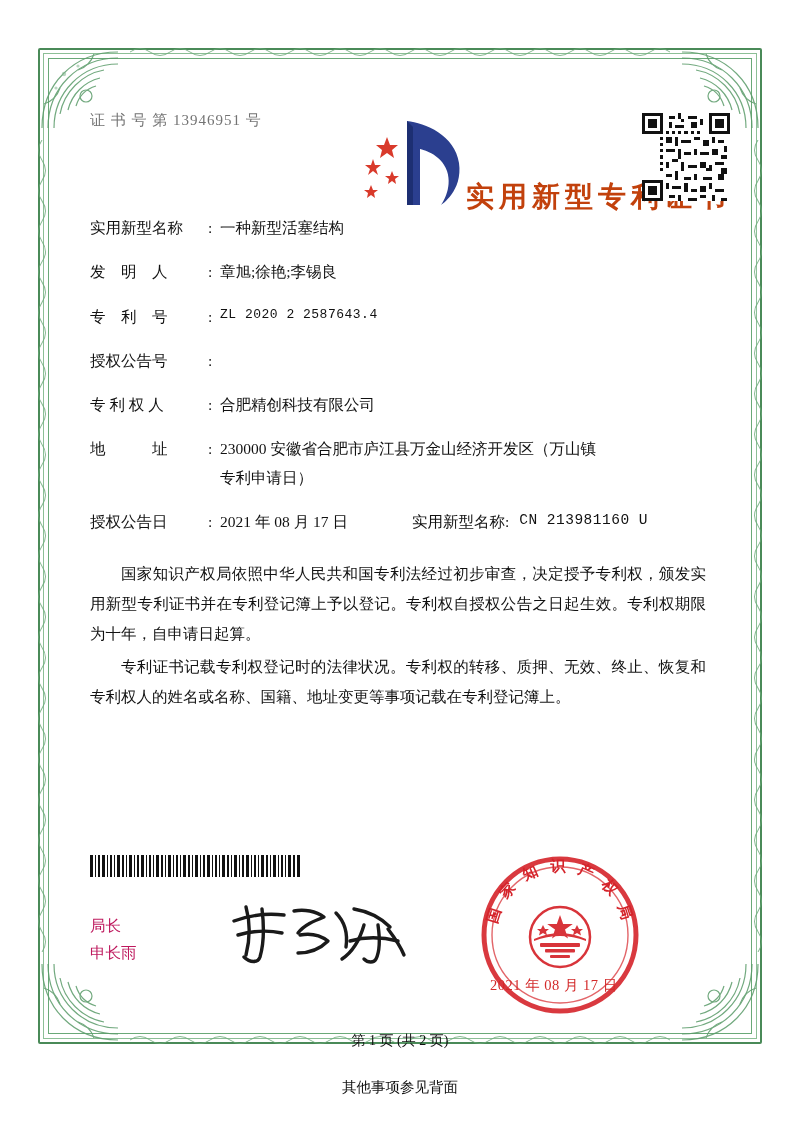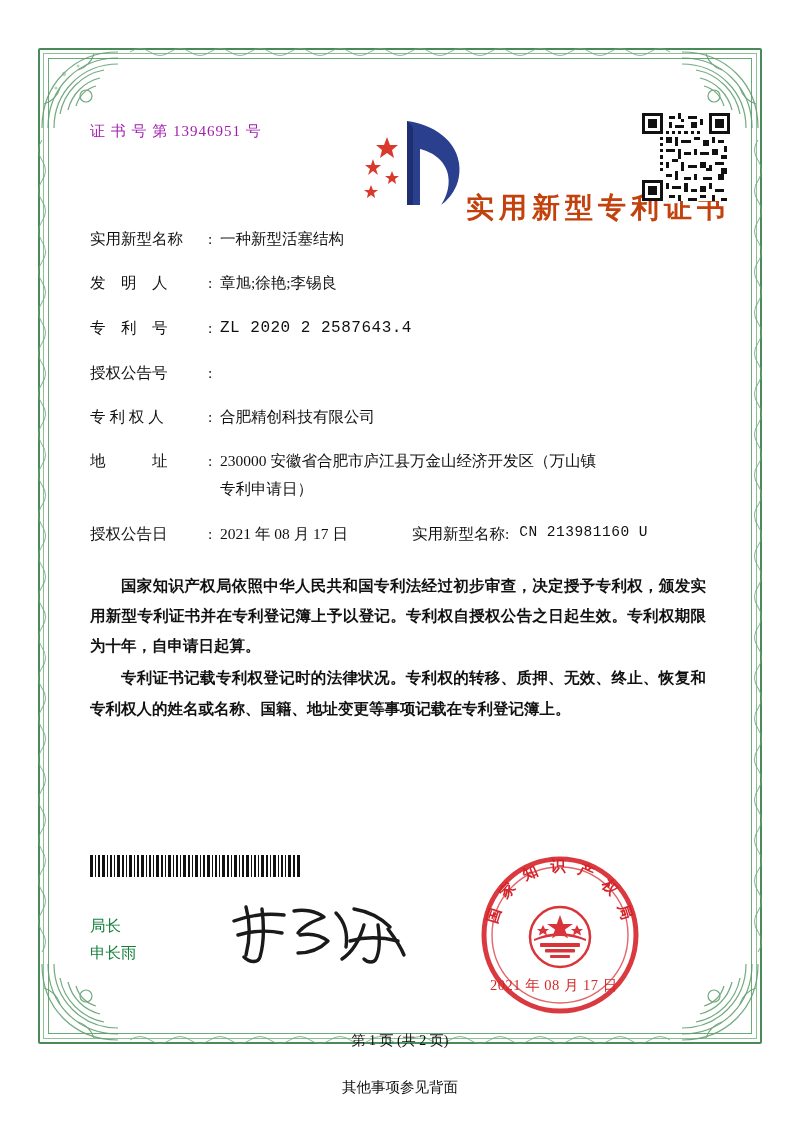--- a/index.html
+++ b/index.html
@@ -74,22 +74,22 @@
     position: absolute;
     left: 90px;
     right: 70px;
     top: 95px;
   }
 
   .cert-no {
     font-family: "Liberation Serif", serif;
     font-size: 15px;
     letter-spacing: 1px;
-    color: #a21caf;
-    margin-top: 27px;
+    color: #737373;
+    margin-top: 16px;
   }
 
   .logo-wrap {
     position: absolute;
     left: 255px;
     top: 14px;
     width: 120px;
     height: 105px;
   }
 
@@ -129,21 +129,21 @@
   }
   .field-colon {
     width: 12px;
     flex: 0 0 12px;
   }
   .field-value {
     flex: 1 1 auto;
   }
   .field-value.mono {
     font-family: "Liberation Mono", monospace;
-    font-size: 16px;
+    font-size: 13px;
     letter-spacing: .5px;
   }
   .field-value .line2 {
     display: block;
     margin-top: 5px;
   }
   .inline-pair {
     display: flex;
     align-items: flex-start;
   }
@@ -163,40 +163,39 @@
     font-family: "Liberation Serif", serif;
     font-size: 15.5px;
     line-height: 1.95;
     text-align: justify;
     color: #111;
     padding-right: 8px;
   }
   .paragraphs p {
     margin: 0 16px 2px 0;
     text-indent: 2em;
-    font-weight: bold;
   }
 
   
   .barcode {
     position: absolute;
     left: 90px;
     top: 855px;
     width: 210px;
     height: 22px;
   }
 
   .sign-block {
     position: absolute;
     left: 90px;
     top: 912px;
     font-family: "Liberation Serif", serif;
     font-size: 15.5px;
     line-height: 1.75;
-    color: #15803d;
+    color: #be185d;
   }
 
   .signature {
     position: absolute;
     left: 228px;
     top: 895px;
     width: 190px;
     height: 72px;
   }
 

